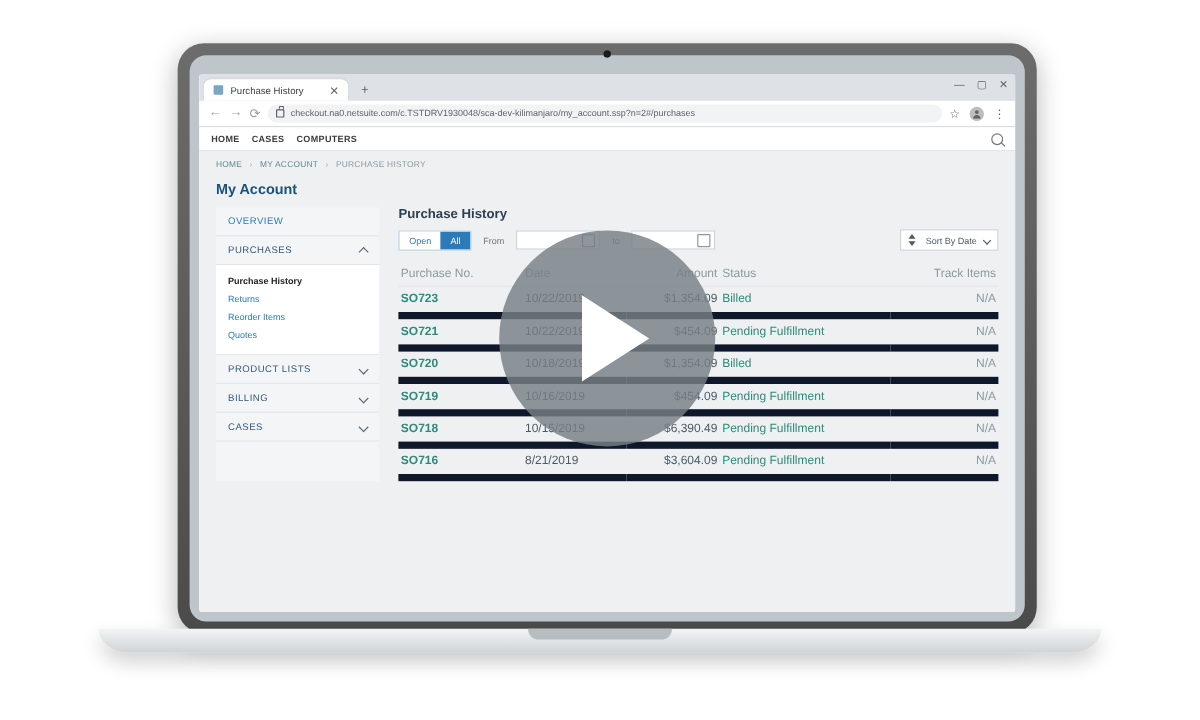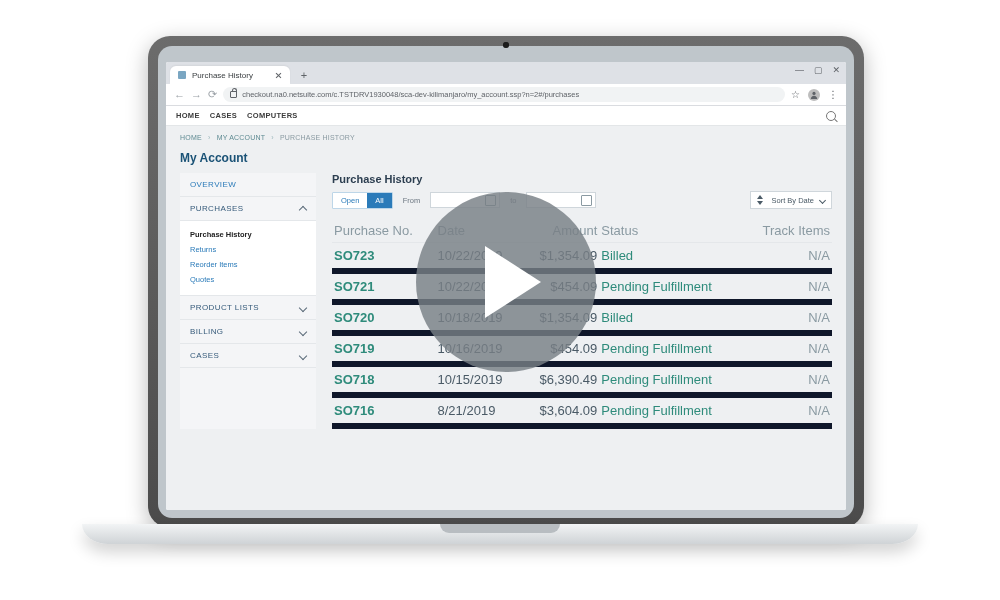--- a/index.html
+++ b/index.html
@@ -62,21 +62,21 @@
   .lbl{font-size:7.5px;color:#6b7680;}
   .dfield{width:70px;height:16px;border:1px solid #cfd6db;background:#fff;position:relative;}
   .dfield::after{content:"";position:absolute;right:3px;top:2px;width:9px;height:9px;border:1px solid #8a9aa2;border-radius:1px;}
   .sp1{flex:1;}
   .sortbox{border:1px solid #cfd6db;background:#fff;display:flex;align-items:center;gap:6px;padding:0 6px;height:18px;font-size:7.5px;color:#4a5a66;}
   .sortbox .arrows{width:8px;height:10px;position:relative;}
   .sortbox .arrows::before{content:"";position:absolute;left:0;top:0;border-left:3px solid transparent;border-right:3px solid transparent;border-bottom:4px solid #4a5a66;}
   .sortbox .arrows::after{content:"";position:absolute;left:0;bottom:0;border-left:3px solid transparent;border-right:3px solid transparent;border-top:4px solid #4a5a66;}
   .sortbox .dd{width:5px;height:5px;border-right:1px solid #4a5a66;border-bottom:1px solid #4a5a66;transform:rotate(45deg);}
 
-  table{width:100%;border-collapse:collapse;font-size:13px;}
+  table{width:100%;border-collapse:collapse;font-size:10px;}
   th{text-align:left;color:#8a9aa2;font-weight:400;padding:4px 2px;border-bottom:1px solid #e4e7ea;}
   th.r,td.r{text-align:right;}
   td{padding:5px 2px;border-bottom:6px solid #0f172a;color:#4a5a66;}
   td.no{color:#2e8b7b;font-weight:700;}
   td.st{color:#2e8b7b;}
   td.tk{text-align:right;color:#8a9aa2;}
 
   
   .play{position:absolute;left:50%;top:50%;transform:translate(-50%,-50%);width:180px;height:180px;border-radius:50%;background:rgba(120,127,133,.82);display:flex;align-items:center;justify-content:center;}
   .play::after{content:"";margin-left:14px;border-left:56px solid #fff;border-top:36px solid transparent;border-bottom:36px solid transparent;}

